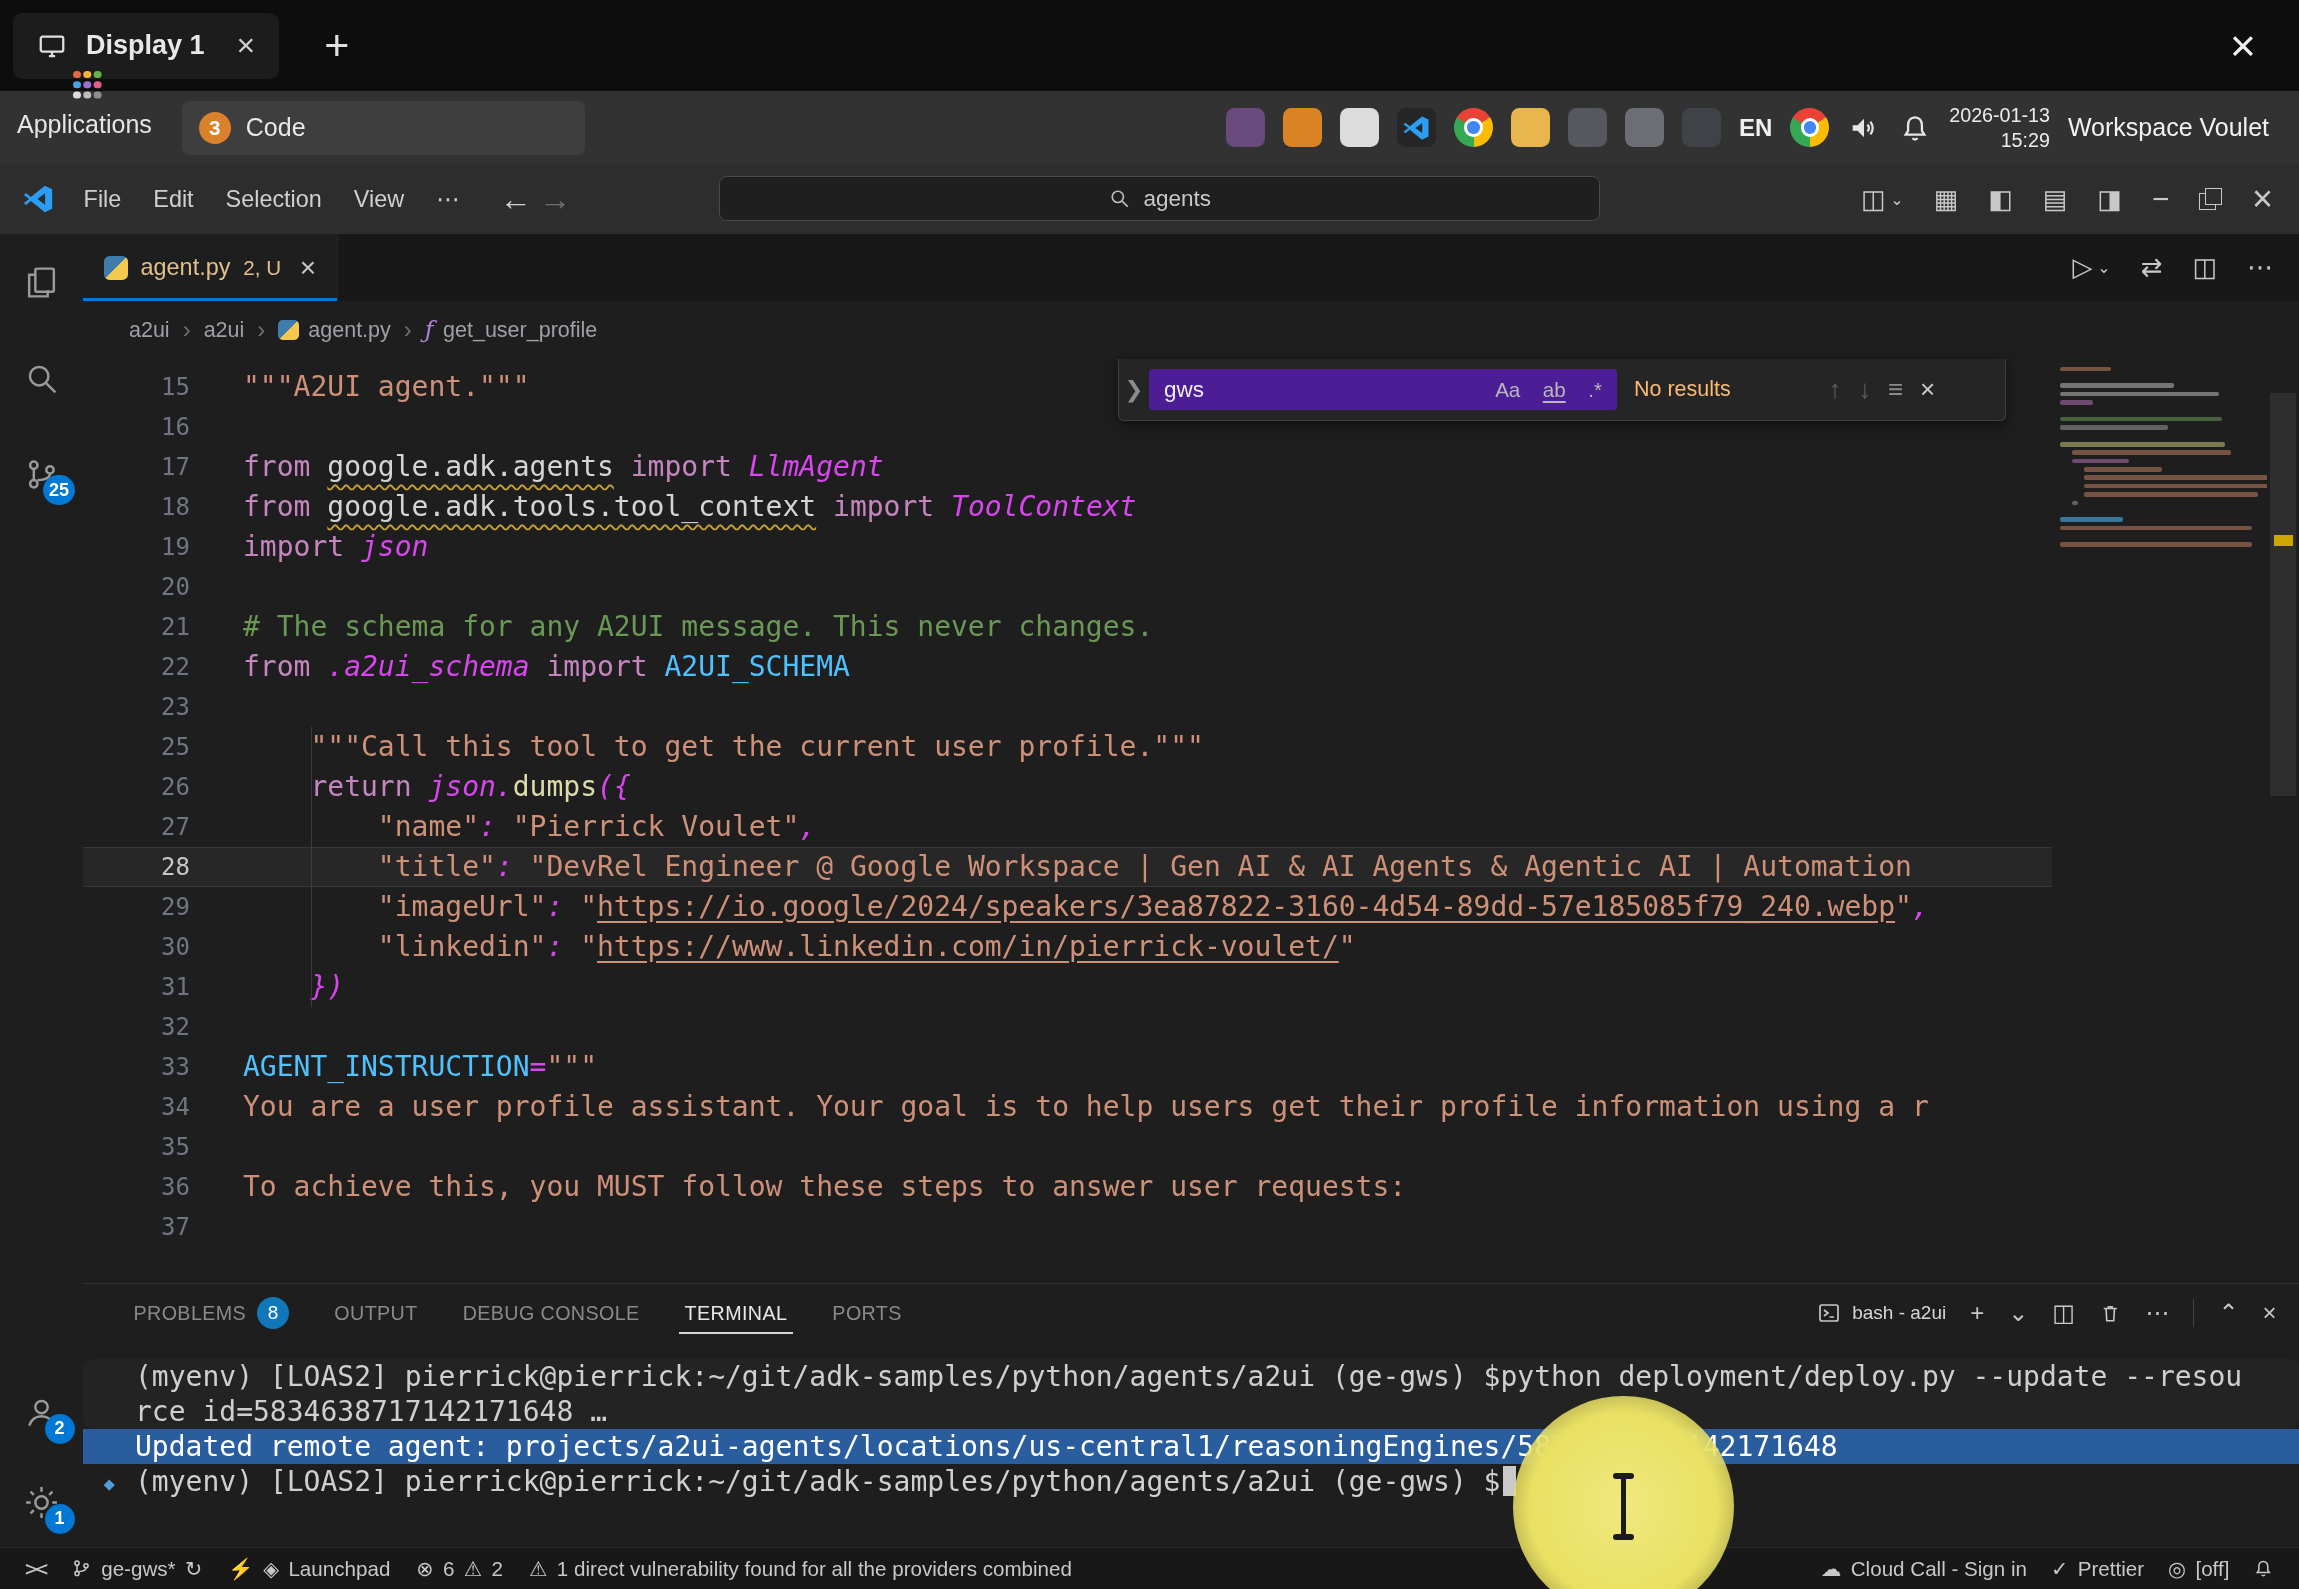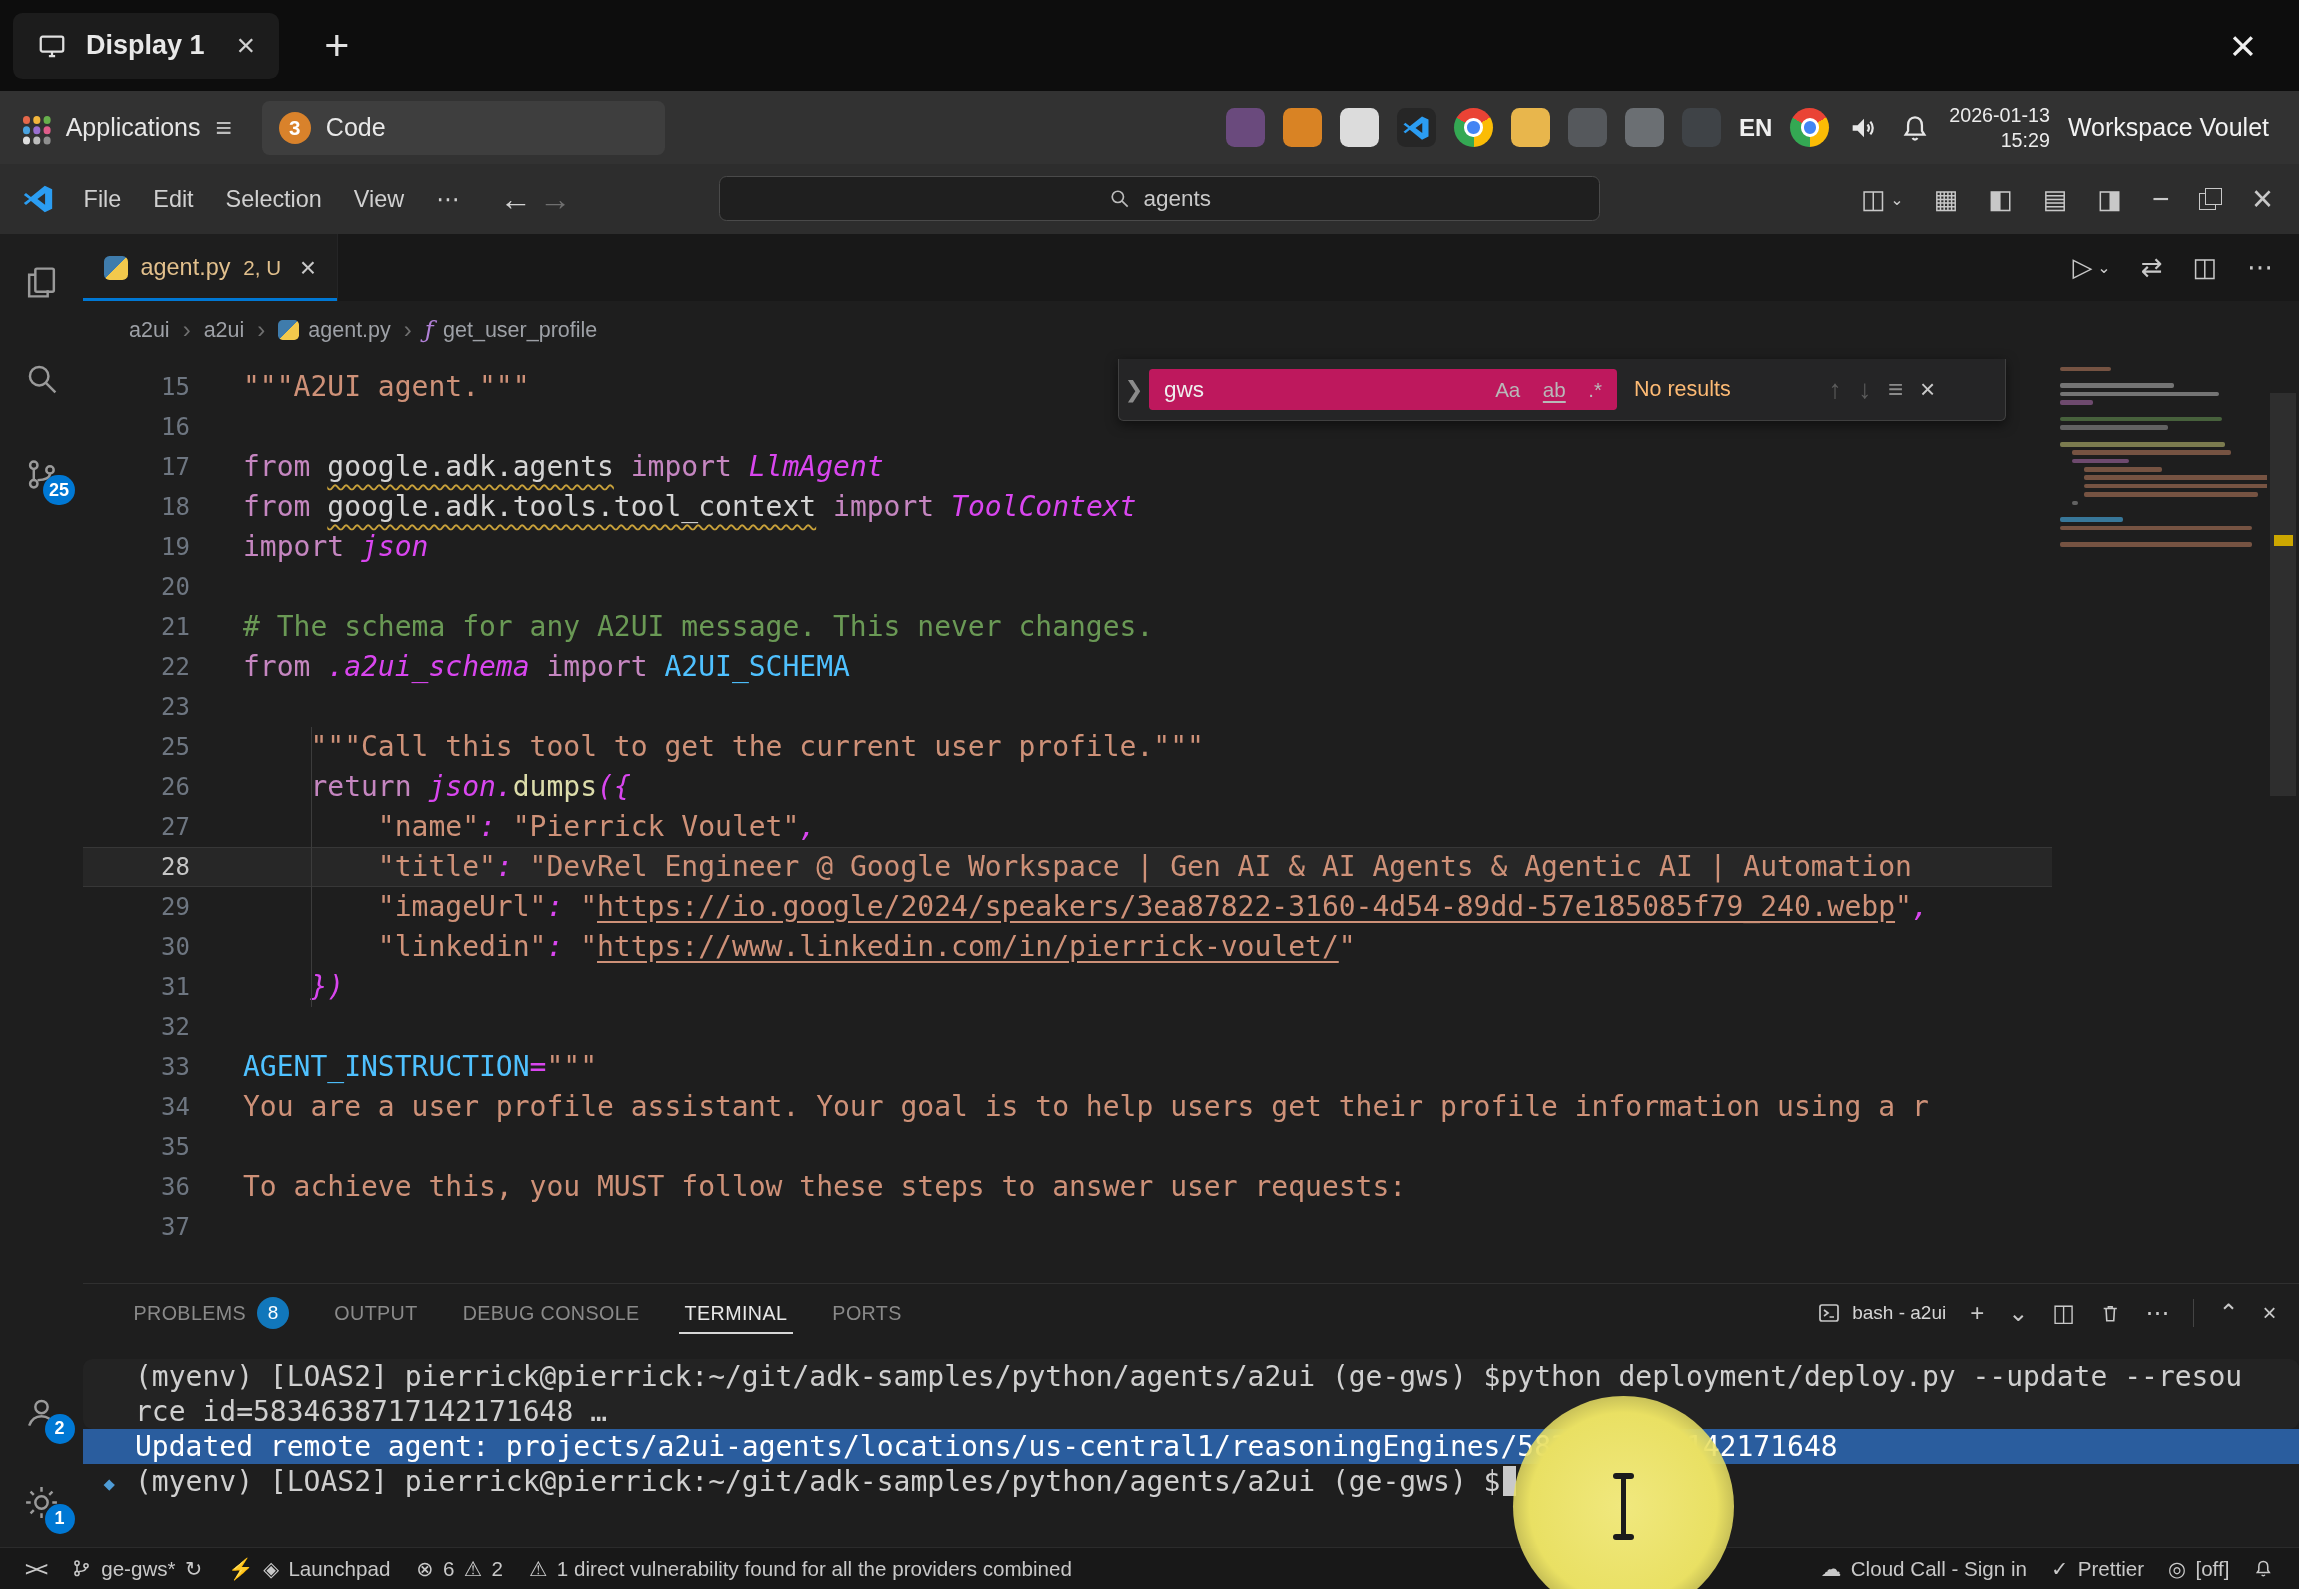--- a/index.html
+++ b/index.html
@@ -13,21 +13,21 @@
               display:flex;align-items:center;color:#e8e8e8;}
   .display-tab{display:flex;align-items:center;gap:19px;height:66px;margin-left:13px;padding:0 24px;
                background:#1c1c1c;border-radius:9.4px;font-size:27px;font-weight:700;}
   .tab-x{font-size:32px;color:#cfcfcf;margin-left:13px;font-weight:400;}
   .rb-plus{font-size:43px;margin-left:45px;color:#e0e0e0;}
   .rb-close{margin-left:auto;margin-right:43px;font-size:45px;color:#f0f0f0;}
 
   
   #taskbar{position:absolute;top:91px;width:100%;height:73px;background:#323232;display:flex;
            align-items:center;padding:0 17px;gap:17px;color:#e6e6e6;}
-  .apps{display:flex;align-items:center;gap:15px;font-size:25px;}
+  .apps{display:flex;align-items:center;gap:15px;font-size:25px;flex-direction:column;}
   .grid-dots{width:7.5px;height:7.5px;border-radius:50%;background:#e5684a;margin:1.9px 20.6px 17px 5.6px;
      box-shadow:10.3px 0 0 #f2b63c,20.6px 0 0 #67b04c,0 10.3px 0 #4aa3e0,10.3px 10.3px 0 #9a6fd0,
                 20.6px 10.3px 0 #e05c8a,0 20.6px 0 #dedede,10.3px 20.6px 0 #bdbdbd,20.6px 20.6px 0 #8f8f8f;}
   .hamburger{font-size:28px;color:#bdbdbd;}
   .win-btn{display:flex;align-items:center;gap:15px;background:#3e3e3e;border-radius:7.5px;height:54px;
            width:403px;padding:0 17px;margin-left:13px;}
   .win-badge{width:32px;height:32px;border-radius:50%;background:#d9822b;color:#fff;font-size:20.6px;
              font-weight:700;display:flex;align-items:center;justify-content:center;flex:0 0 auto;}
   .win-label{font-size:25px;color:#e8e8e8;}
   .tb-right{margin-left:auto;display:flex;align-items:center;gap:18px;}
@@ -111,21 +111,21 @@
 
   #scrollbar{position:absolute;right:0;top:359px;width:32px;height:924px;background:#1e1e1e;}
   .sb-slider{position:absolute;left:2.8px;right:2.8px;top:34px;height:403px;background:rgba(121,121,121,0.18);}
   .s-tick{position:absolute;left:6.6px;top:176px;width:19px;height:11.2px;background:#cca700;}
 
   
   #findwidget{position:absolute;left:1118px;top:359px;width:888px;height:62px;background:#252526;
               border:0.9px solid #404040;border-top:none;border-radius:0 0 5.6px 5.6px;display:flex;
               align-items:center;z-index:20;box-shadow:0 3.7px 11.2px rgba(0,0,0,0.5);}
   .fw-chevron{width:30px;text-align:center;color:#8b8b8b;font-size:22.5px;}
-  .fw-input{display:flex;align-items:center;width:468px;height:41px;background:#be185d;border-radius:3.7px;
+  .fw-input{display:flex;align-items:center;width:468px;height:41px;background:#4c1d95;border-radius:3.7px;
             padding:0 7.5px 0 15px;gap:7.5px;}
   .fw-query{font-size:22.5px;color:#eeeeee;flex:1;}
   .fw-tog{font-size:20.6px;color:#b8b8b8;padding:2.8px 7.5px;border-radius:5.6px;}
   .fw-tog.word{text-decoration:underline;text-underline-offset:3.7px;}
   .fw-status{font-size:21.5px;color:#fdba74;margin:0 17px;width:169px;}
   .fw-btn{font-size:26px;color:#8b8b8b;margin:0 8.4px;}
   .fw-btn.disabled{color:#5c5c5c;}
   .fw-close{color:#c8c8c8;}
 
   

